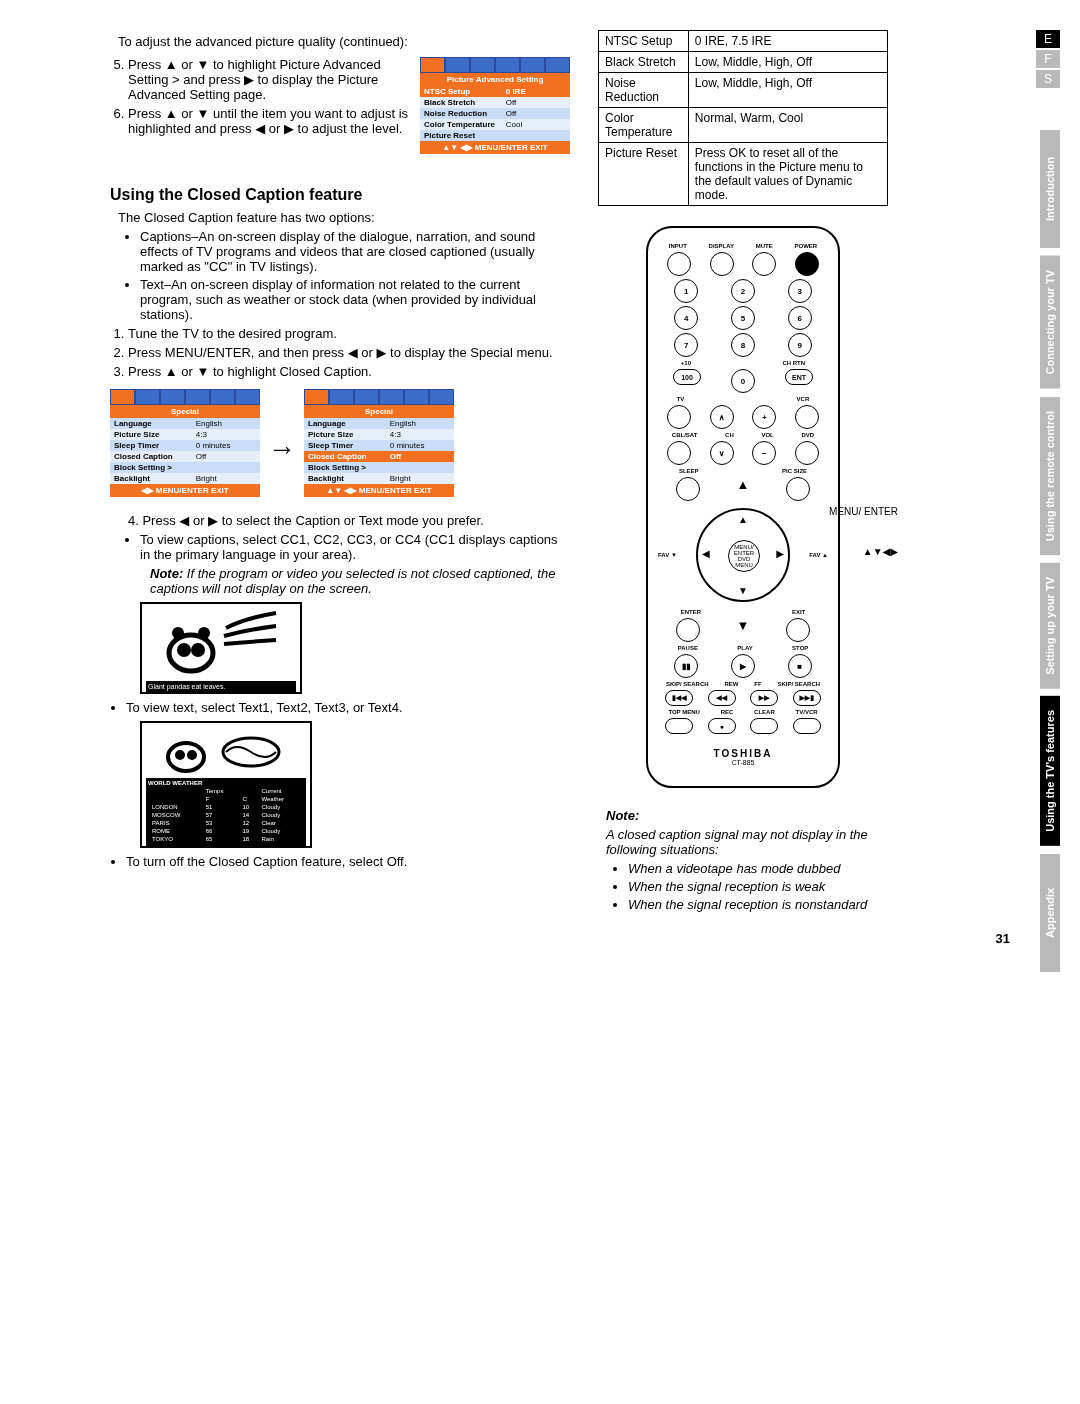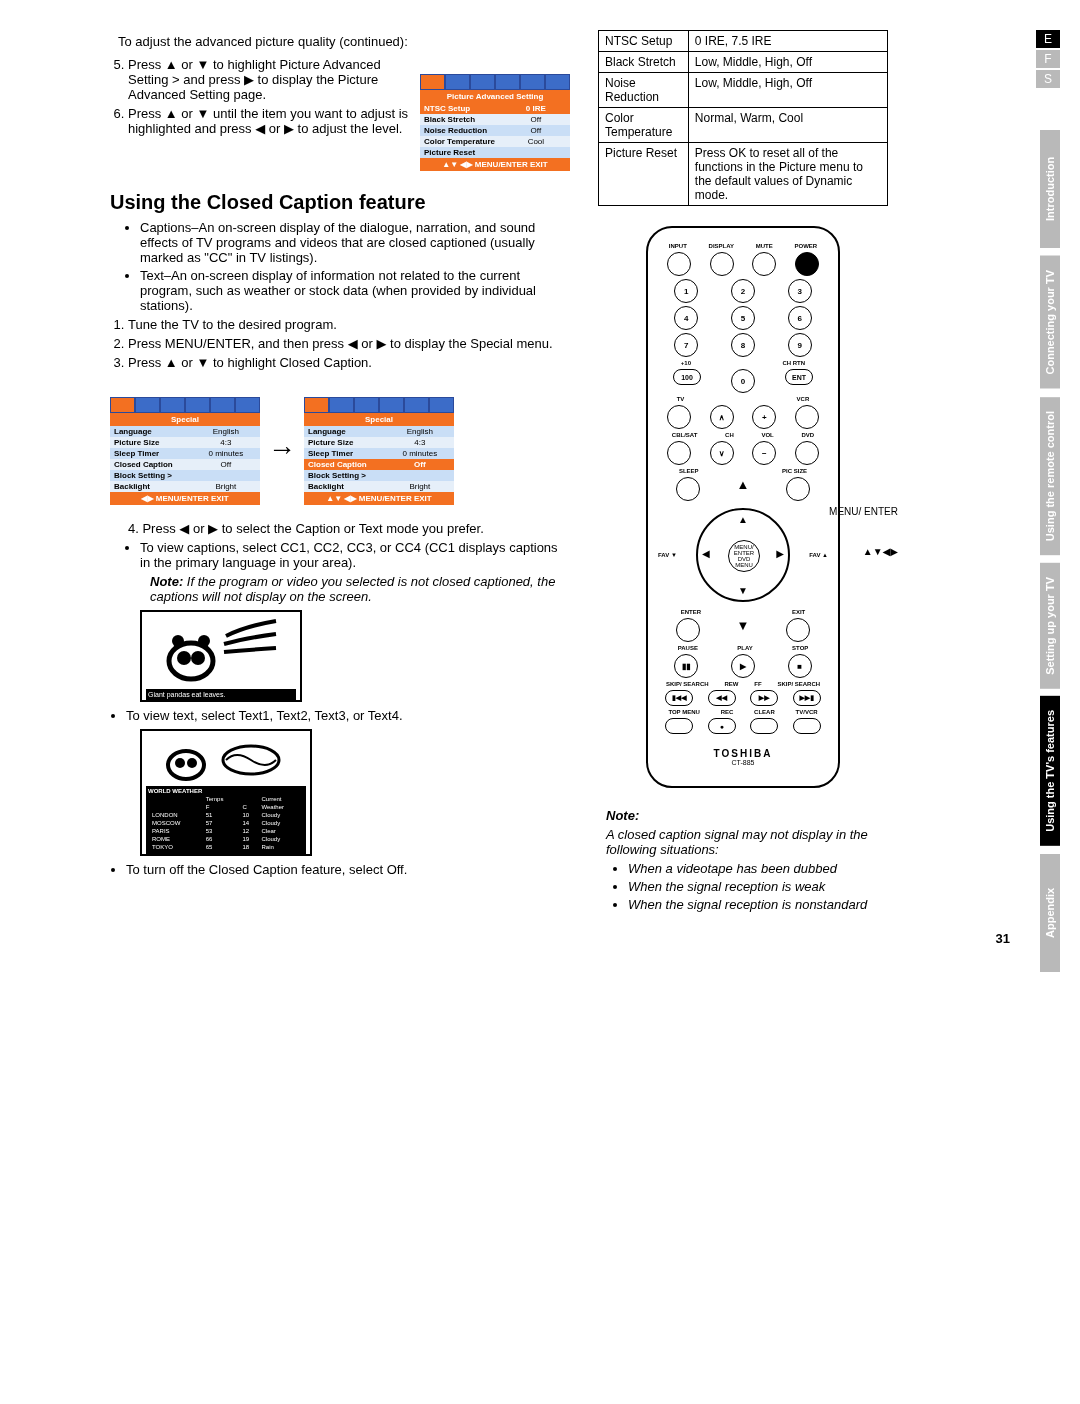--- a/index.html
+++ b/index.html
@@ -6,37 +6,37 @@
 .page{position:relative;padding:30px 20px 60px 110px;width:950px}
 .langtabs{position:absolute;top:30px;right:20px;display:flex;flex-direction:column}
 .langtabs div{width:24px;height:18px;line-height:18px;text-align:center;font-size:12px;color:#fff;background:#b9b9b9;margin-bottom:2px}
 .langtabs .active{background:#000}
 .side-tabs{position:absolute;top:130px;right:20px;display:flex;flex-direction:column;gap:8px}
 .side-tabs .tab{writing-mode:vertical-rl;transform:rotate(180deg);background:#b9b9b9;color:#fff;font-weight:bold;font-size:11px;padding:14px 4px;text-align:center;min-height:90px;display:flex;align-items:center;justify-content:center}
 .side-tabs .tab.active{background:#000}
 .cols{display:flex;gap:28px}
 .col-left{width:460px}
 .col-right{width:290px}
-h2{font-size:20px;font-weight:bold;margin:10px 0 6px}
+h2{font-size:16px;font-weight:bold;margin:22px 0 6px}
 ol{margin:4px 0 4px 18px;padding:0}
 ol>li{margin-bottom:4px}
 ul.bul{list-style:disc;margin:0 0 4px 30px;padding:0}
 ul.bul>li{margin-bottom:3px}
 p{margin:4px 8px}
 
 
-.osd{font-size:8px;color:#fff;width:150px;margin:21px 0 10px}
+.osd{font-size:8px;color:#fff;width:150px;margin:4px 0 10px}
 .osd .icons{background:#f37021;display:flex}
 .osd .icons span{flex:1;height:14px;border:1px solid #2b4a9b;background:#3c6cc8;display:inline-block}
 .osd .icons span:first-child{background:#f37021}
 .osd .title{background:#f37021;color:#fff;text-align:center;font-weight:bold;padding:2px}
 .osd .row{display:flex;background:#c9def6;color:#000}
 .osd .row.hi{background:#f37021;color:#fff;font-weight:bold}
 .osd .row .k{width:55%;padding:1px 4px;font-weight:bold}
-.osd .row .v{width:45%;padding:1px 4px;text-align:center}
+.osd .row .v{width:45%;padding:1px 4px;}
 .osd .row.alt{background:#e6eff9}
 .osd .foot{background:#f37021;text-align:center;font-weight:bold;padding:2px}
 
 .osd-pair{display:flex;align-items:center;gap:8px;margin:6px 0}
 .osd-pair .arrow{font-size:28px;font-weight:bold}
 
 
 .opt-table{border-collapse:collapse;width:100%;font-size:12px}
 .opt-table th,.opt-table td{border:1px solid #000;padding:3px 6px;text-align:left;vertical-align:top}
 .opt-table th{font-weight:bold}
@@ -126,20 +126,21 @@
             </div>
   <div class="row">
               <div class="k">Picture Reset</div>
               <div class="v"></div>
             </div>
   <div class="foot">▲▼ ◀▶ MENU/ENTER EXIT</div>
  </div>
 </div>
 
 <h2>Using the Closed Caption feature</h2>
+<p>The Closed Caption feature has two options:</p>
 <ul class="bul">
  <li>Captions–An on-screen display of the dialogue, narration, and sound effects of TV programs and videos that are closed captioned (usually marked as "CC" in TV listings).</li>
  <li>Text–An on-screen display of information not related to the current program, such as weather or stock data (when provided by individual stations).</li>
 </ul>
 <ol>
  <li>Tune the TV to the desired program.</li>
  <li>Press MENU/ENTER, and then press ◀ or ▶ to display the Special menu.</li>
  <li>Press ▲ or ▼ to highlight Closed Caption.</li>
 </ol>
 
@@ -469,21 +470,21 @@
  <div class="model">CT-885</div>
 </div>
 <div class="rem-label" style="top:280px;right:-10px">MENU/
 ENTER</div>
 <div class="rem-label" style="top:320px;right:-10px">▲▼◀▶</div>
 </div>
 
 <p style="margin-top:20px"><b><i>Note:</i></b></p>
 <p class="note">A closed caption signal may not display in the following situations:</p>
 <ul class="bul note">
- <li>When a videotape has been dubbed</li>
+ <li>When a videotape has mode dubbed</li>
  <li>When the signal reception is weak</li>
  <li>When the signal reception is nonstandard</li>
 </ul>
 
 </div>
 </div>
 
 <div class="pagenum">31</div>
 </div>
 

